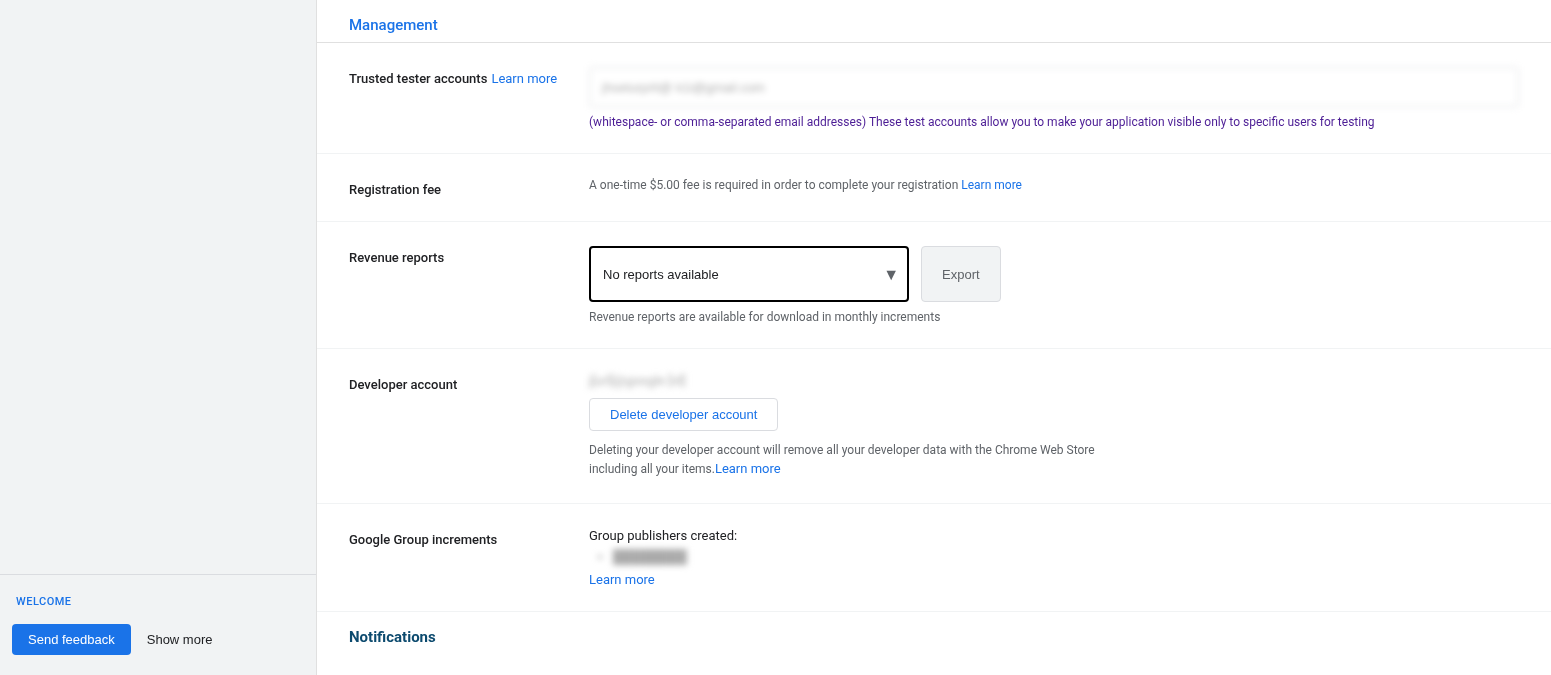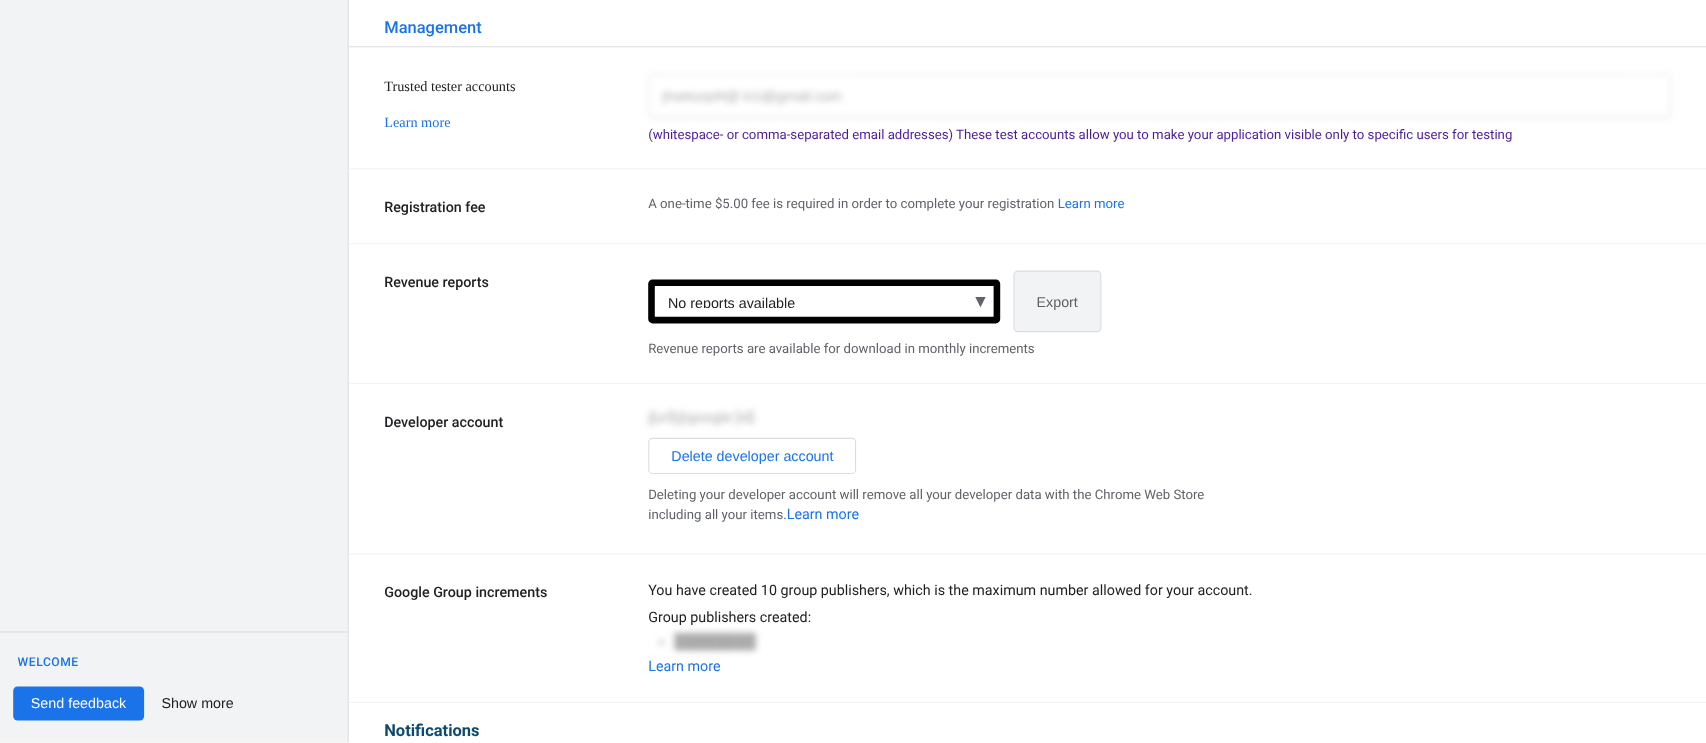--- a/index.html
+++ b/index.html
@@ -105,23 +105,22 @@
       color: #202124;
       padding-top: 4px;
     }
 
     .row-content {
       flex: 1;
     }
 
     .trusted-tester-section .row-label {
       display: flex;
-      flex-direction: column;
-      gap: 16px;
-      font-family: Liberation Serif, serif;
+      flex-direction: row;
+      gap: 4px;
     }
 
     .learn-more-link {
       color: #1a73e8;
       text-decoration: none;
       font-size: 13px;
       font-weight: 400;
     }
 
     .text-input {
@@ -166,29 +165,29 @@
     }
 
     .select-wrapper {
       position: relative;
       display: inline-block;
     }
 
     .reports-select {
       appearance: none;
       -webkit-appearance: none;
-      border: 6px solid #000000;
+      border: 2px solid #000000;
       border-radius: 4px;
       padding: 8px 36px 8px 12px;
       font-size: 13px;
       color: #202124;
       background: #fff;
       cursor: pointer;
       width: 320px;
-      height: 40px;
+      height: 56px;
     }
 
     .select-arrow {
       position: absolute;
       right: 10px;
       top: 50%;
       transform: translateY(-50%);
       pointer-events: none;
       color: #5f6368;
       font-size: 16px;
@@ -341,21 +340,20 @@
       <button class="delete-account-btn">Delete developer account</button>
       <div class="delete-warning">
         <span>Deleting your developer account will remove all your developer data with the Chrome Web Store including all your items.</span><a href="#" class="learn-more-link">Learn more</a>
       </div>
     </div>
   </div>
 
   <div class="settings-row">
     <div class="row-label">Google Group increments</div>
     <div class="row-content">
-      <div class="google-group-text">You have created 10 group publishers, which is the maximum number allowed for your account.</div>
       <div class="group-publishers-label">Group publishers created:</div>
       <ul class="publishers-list">
         <li>████████</li>
       </ul>
       <a href="#" class="learn-more-link">Learn more</a>
     </div>
   </div>
 
   <div class="notifications-section">
     <span class="notifications-title">Notifications</span>

